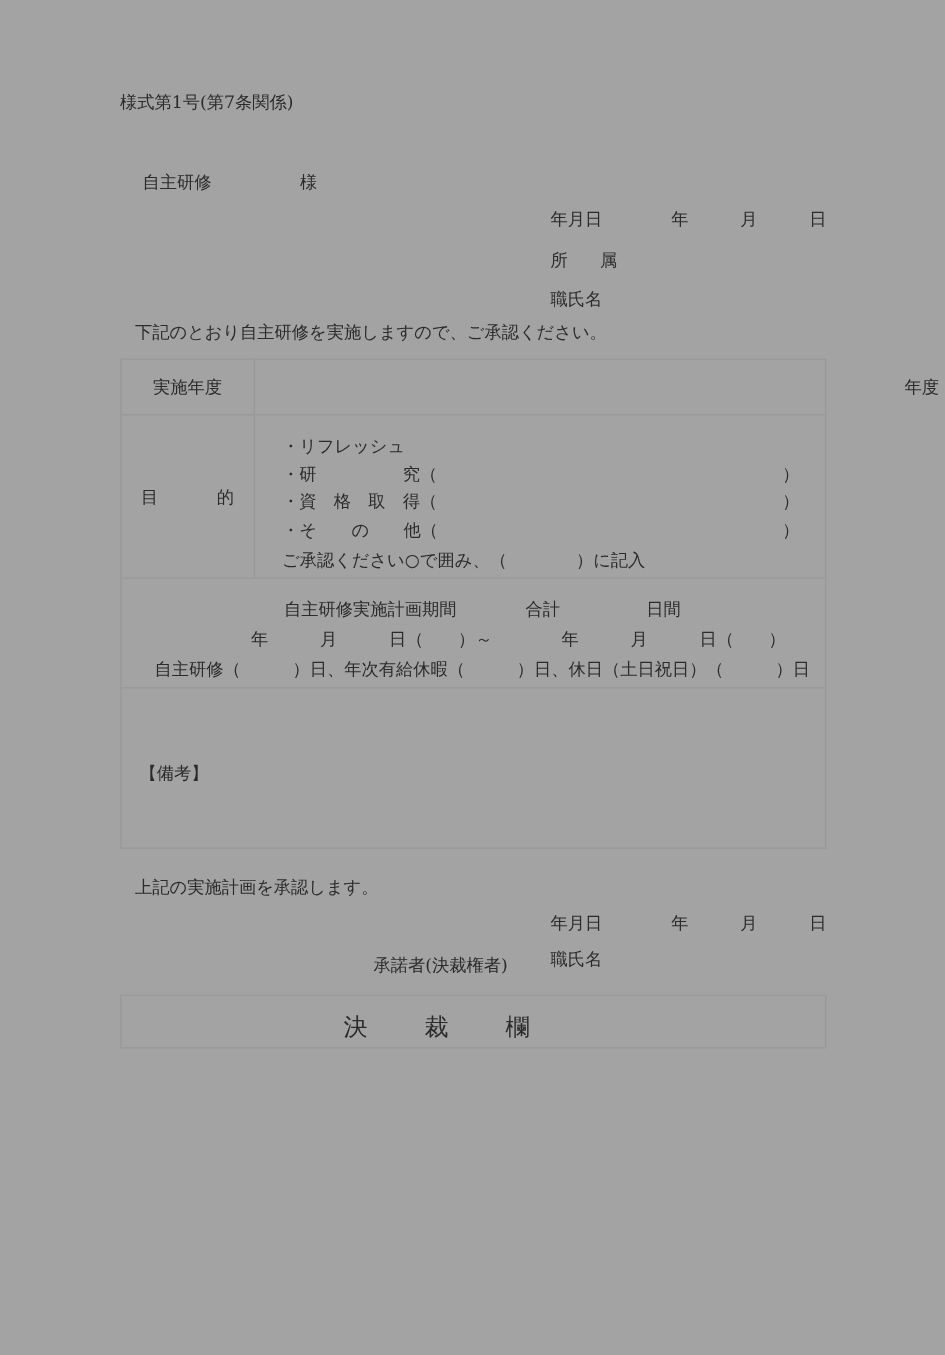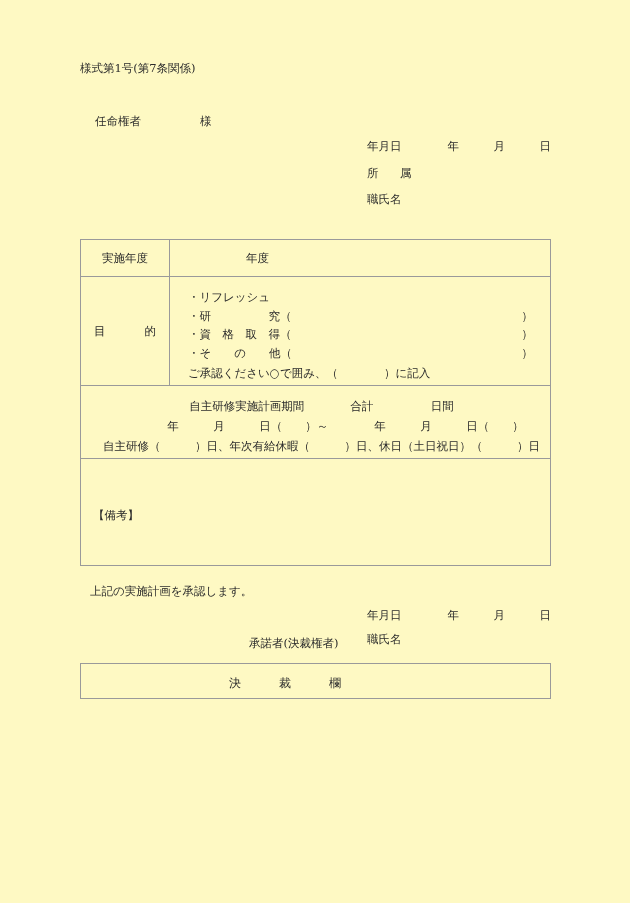--- a/index.html
+++ b/index.html
@@ -11,21 +11,21 @@
     width: 630px;
     height: 903px;
     position: relative;
     font-family: "DejaVu Serif", "Liberation Serif", serif;
     color: #2b2b2b;
     overflow: hidden;
   }
   .page {
     position: absolute;
     inset: 0;
-    background: #fef9c3;
+    background: #a3a3a3;
   }
   
   .abs { position: absolute; white-space: pre; }
   .t11 { font-size: 11.5px; line-height: 1; }
 
   
   #form-number { left: 80px; top: 63px; }
   #doc-title {
     left: 215px; top: 90px;
     font-size: 12.5px;
@@ -68,21 +68,21 @@
   
   .label-spread {
     display: flex;
     justify-content: space-between;
     padding: 0 13px;
     box-sizing: border-box;
     width: 100%;
   }
   .year-value {
     display: block;
-    text-align: left;
+    text-align: right;
     padding-right: 0;
     transform: translateX(76px);
   }
 
   .purpose-body {
     padding: 9px 0 0 18px;
   }
   .purpose-row {
     display: flex;
     justify-content: space-between;
@@ -114,43 +114,44 @@
     top: 663px;
     width: 471px;
     height: 36px;
     border: 1px solid #9a9a9a;
     box-sizing: border-box;
   }
   #decision-label {
     position: absolute;
     left: 148px;
     top: 11px;
-    font-size: 12px;
+    font-size: 16px;
     letter-spacing: 38px;
     white-space: pre;
   }
 </style>
 </head>
 <body>
 
 <div class="page">
 
   <div class="abs t11" id="form-number">様式第1号(第7条関係)</div>
 
 
-  <div class="abs t11" id="appointer-label">任命権者</div>
+  <div class="abs t11" id="appointer-label">自主研修</div>
 
   <div class="abs t11" id="appointer-honorific">様</div>
 
   <div class="abs t11" id="date-line-top">年月日　　　　年　　　月　　　日</div>
 
   <div class="abs t11" id="dept-label">所　属</div>
 
   <div class="abs t11" id="name-label">職氏名</div>
 
+  <div class="abs t11" id="intro-line">下記のとおり自主研修を実施しますので、ご承認ください。</div>
 
   <table id="main-table">
     <tbody>
       <tr class="row-year">
         <td class="cell-label">実施年度</td>
         <td>
           <span class="year-value">年度</span>
         </td>
       </tr>
 

